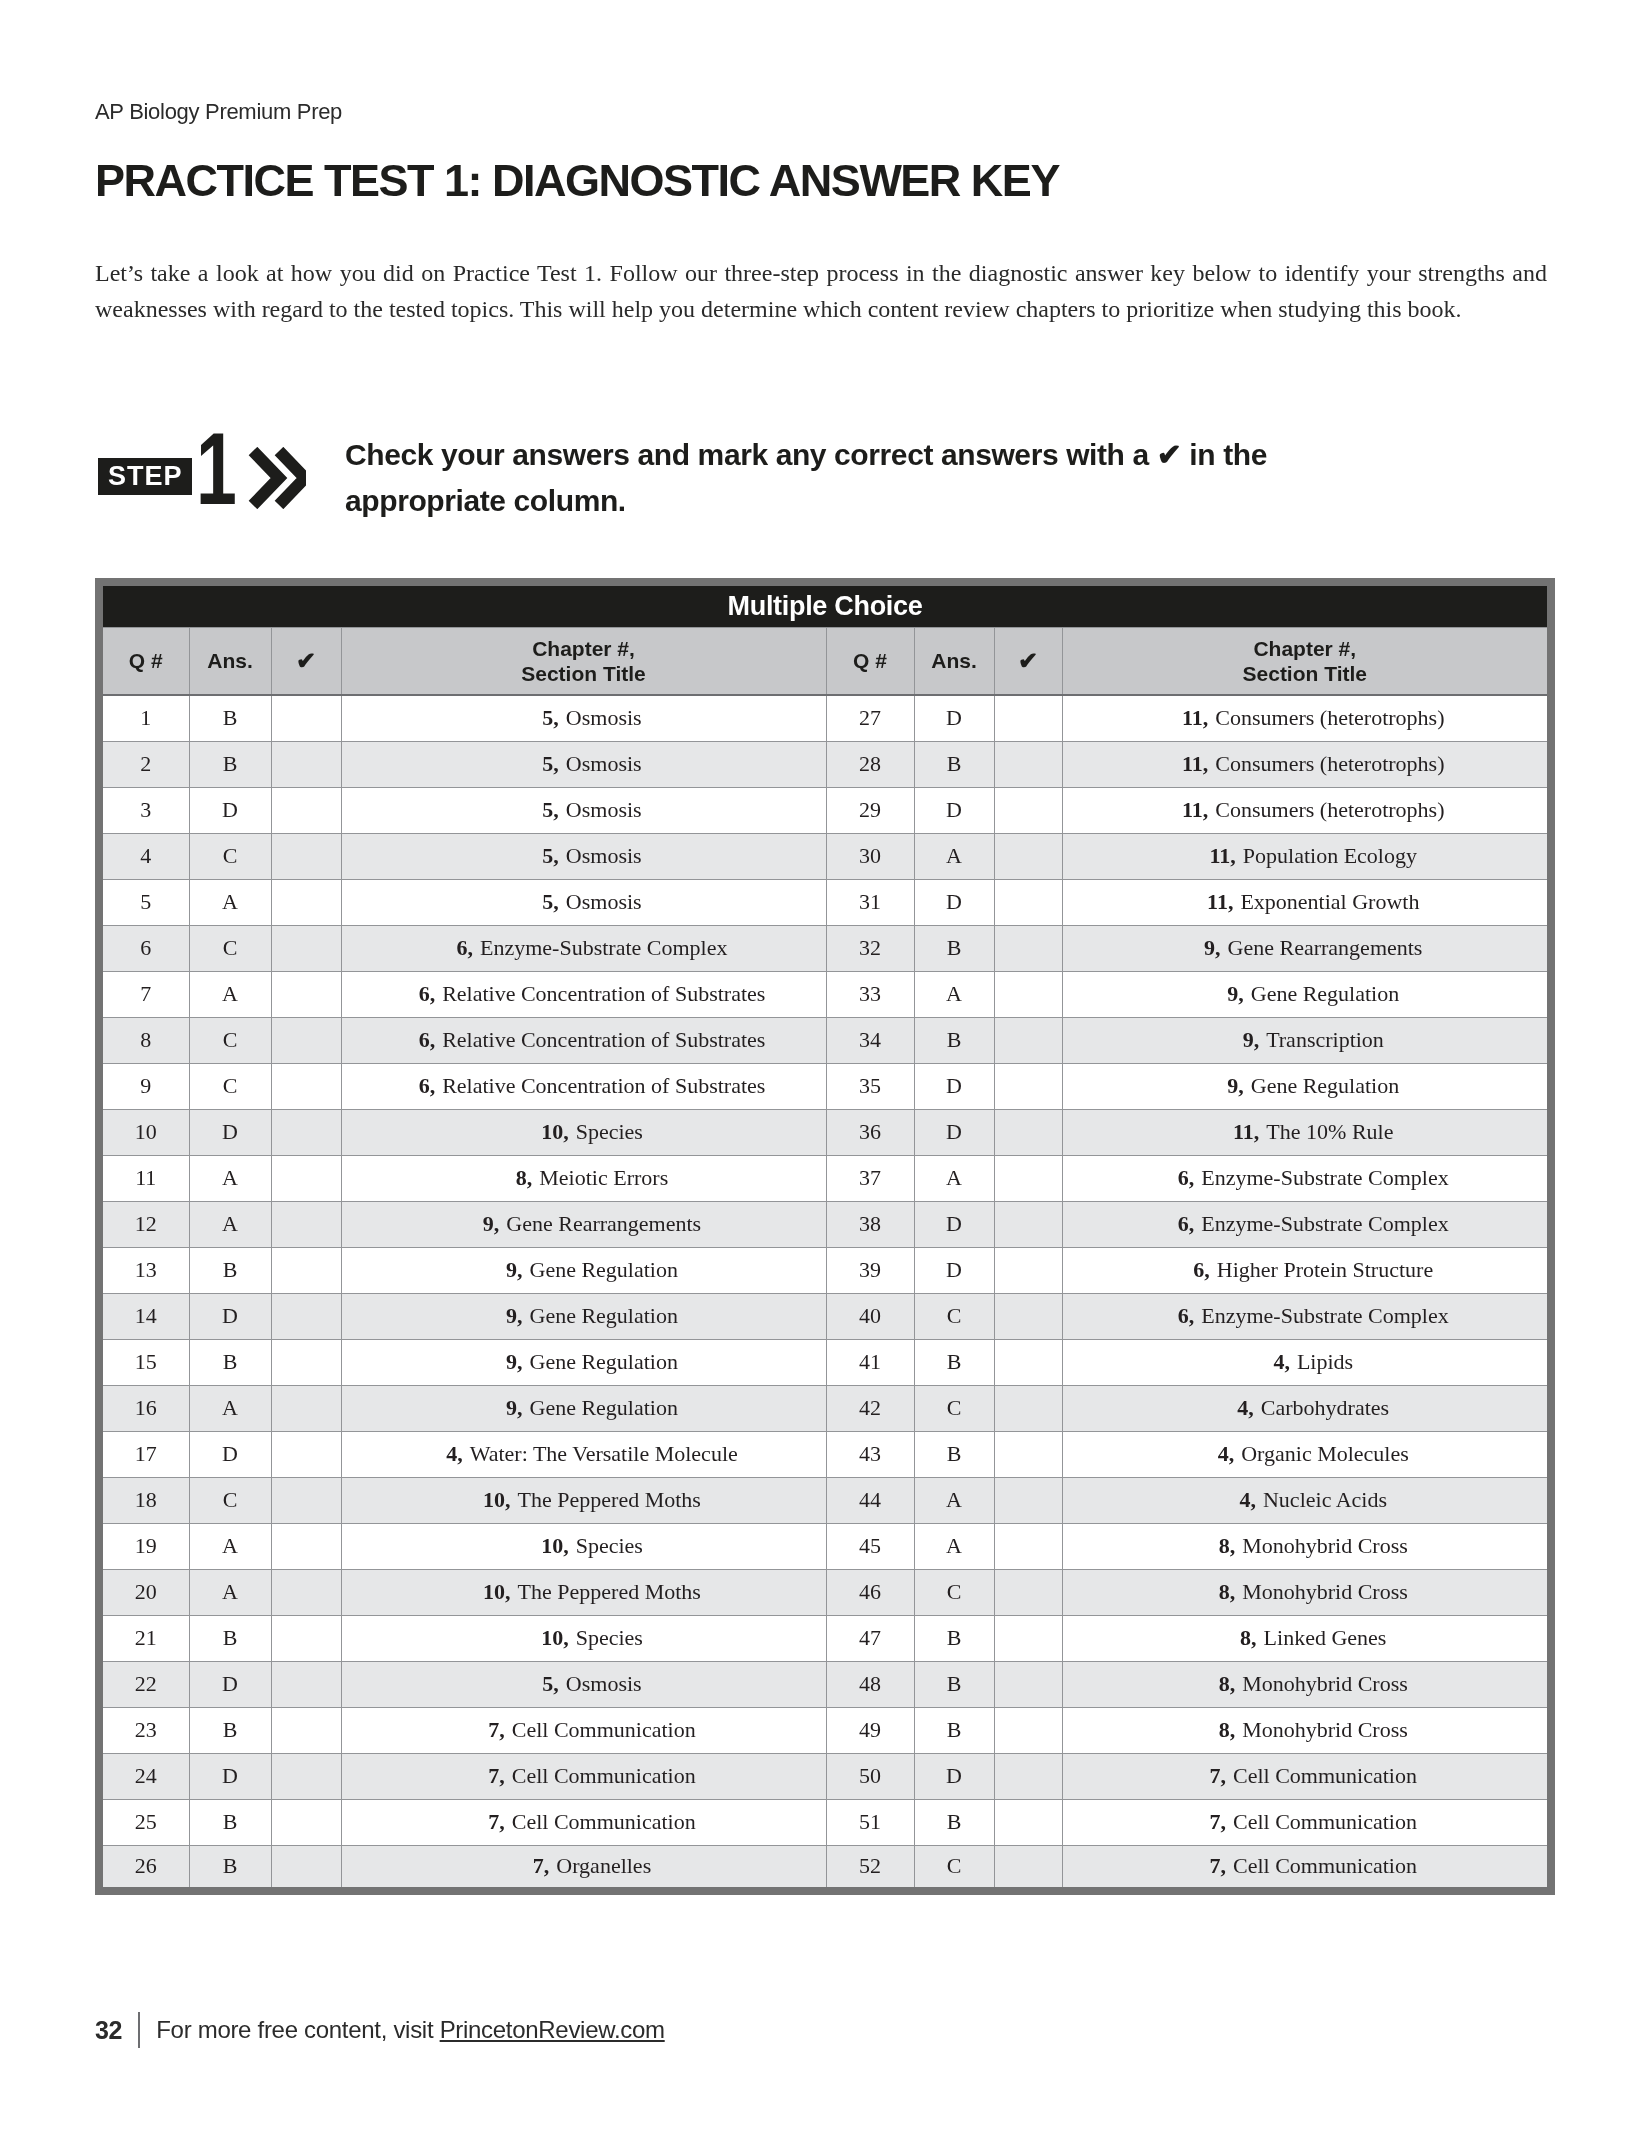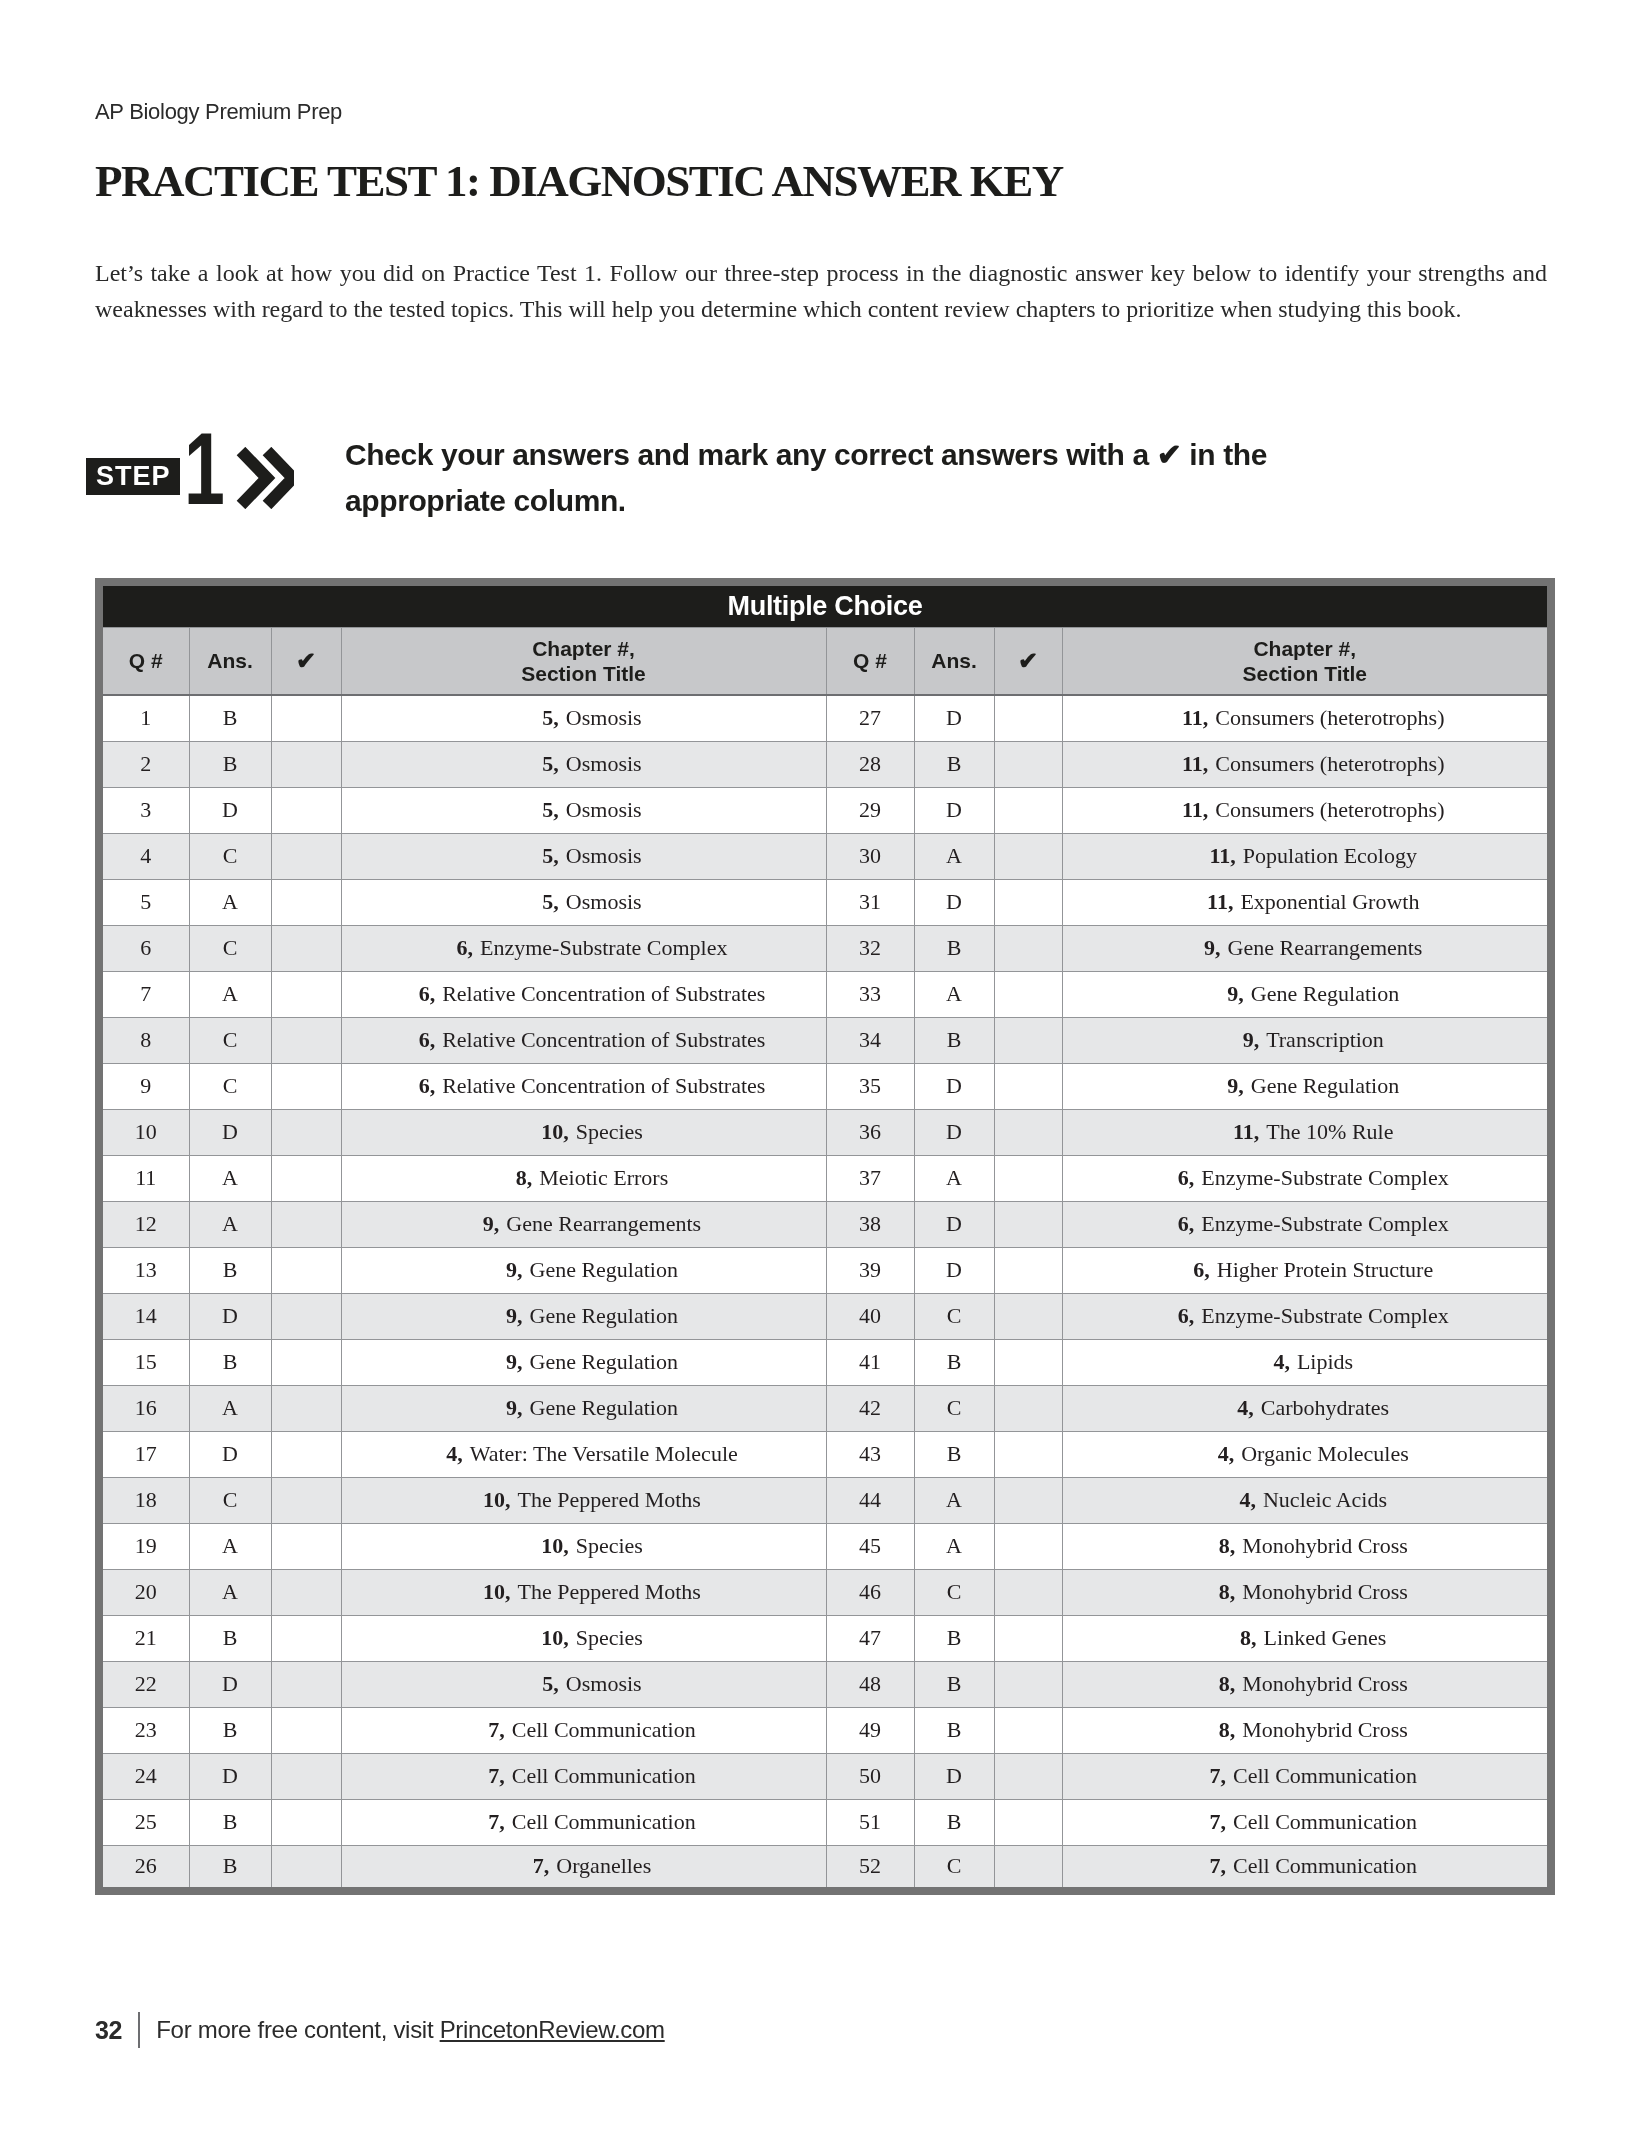--- a/index.html
+++ b/index.html
@@ -4,29 +4,29 @@
 <style>
   html,body{margin:0;padding:0;background:#ffffff;}
   .page{position:relative;width:1640px;height:2048px;background:#ffffff;overflow:hidden;
         font-family:"Liberation Serif",serif;color:#231f20;}
 
   
   .running-header{position:absolute;left:95px;top:99px;font-family:"Liberation Sans",sans-serif;
         font-size:22px;font-weight:400;letter-spacing:-0.3px;color:#2b2b2b;}
 
   
-  .page-title{position:absolute;left:95px;top:155px;font-family:Liberation Serif, serif;
+  .page-title{position:absolute;left:95px;top:155px;font-family:Liberation Sans, sans-serif;
         font-size:45px;font-weight:700;letter-spacing:-1.5px;white-space:nowrap;color:#1d1d1b;}
 
   
   .intro{position:absolute;left:95px;top:231px;width:1452px;font-size:24px;line-height:36px;
         text-align:justify;color:#2a2a2a;}
 
   
-  .step-badge{position:absolute;left:86px;top:425px;width:250px;height:105px;}
+  .step-badge{position:absolute;left:98px;top:425px;width:250px;height:105px;}
   .step-box{position:absolute;left:0;top:33px;background:#1d1d1b;color:#ffffff;
         font-family:"Liberation Sans",sans-serif;font-size:27px;font-weight:700;
         letter-spacing:1px;padding:5px 9px 5px 10px;line-height:27px;}
   .step-number{position:absolute;left:98px;top:-7px;font-family:"Liberation Sans",sans-serif;
         font-size:102px;font-weight:700;line-height:102px;color:#1d1d1b;
         transform:scaleX(0.72);transform-origin:left top;}
   .step-chevrons{position:absolute;left:150px;top:22px;}
 
   
   .step-instruction{position:absolute;left:345px;top:432px;width:1030px;

